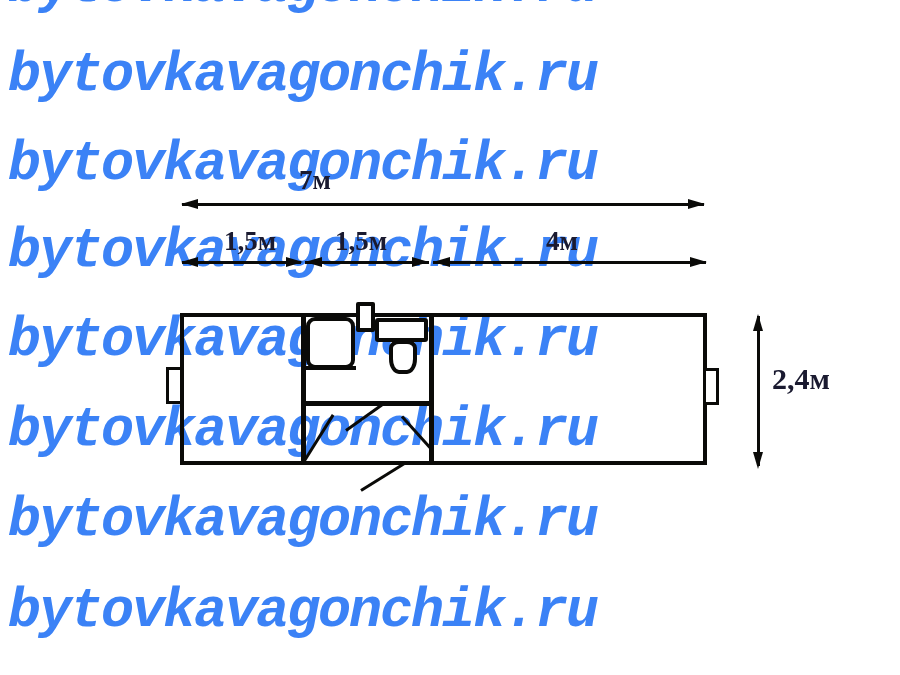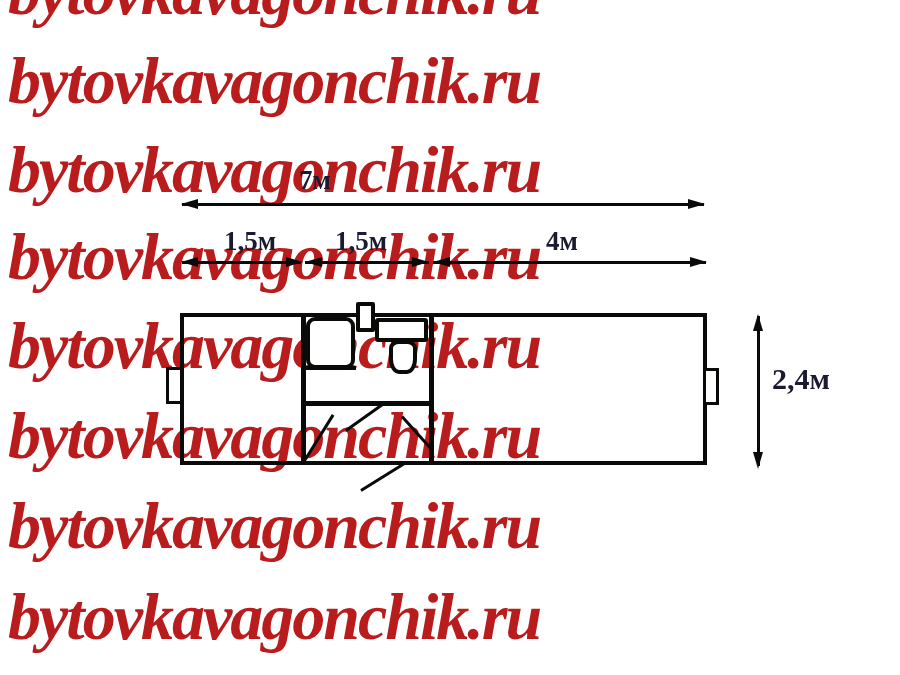--- a/index.html
+++ b/index.html
@@ -3,22 +3,22 @@
 <meta charset="utf-8">
 <style>
   html,body{margin:0;padding:0;}
   body{width:900px;height:675px;overflow:hidden;background:#ffffff;position:relative;
        font-family:"Liberation Sans", sans-serif;}
   .stage{position:absolute;left:0;top:0;width:900px;height:675px;overflow:hidden;}
 
   
   .wm-layer{position:absolute;left:0;top:0;width:900px;height:675px;z-index:1;}
   .wm{position:absolute;left:8px;white-space:nowrap;
-      font-family:Liberation Serif, serif;font-weight:bold;font-style:italic;
-      font-size:66px;line-height:1;letter-spacing:-2px;color:#b91c1c;}
+      font-family:Liberation Mono, monospace;font-weight:bold;font-style:italic;
+      font-size:55px;line-height:1;letter-spacing:-2px;color:#3b82f6;}
 
   
   .plan-layer{position:absolute;left:0;top:0;width:900px;height:605px;z-index:2;border-radius:14px;}
   .ln{position:absolute;background:#0a0a08;}
   .box{position:absolute;border:4px solid #0a0a08;background:#ffffff;box-sizing:border-box;}
   .outline{position:absolute;border:4px solid #0a0a08;background:transparent;box-sizing:border-box;}
   .win{position:absolute;border:3px solid #0a0a08;background:#ffffff;box-sizing:border-box;}
   .door{position:absolute;height:3px;background:#0a0a08;transform-origin:0 50%;}
 
   

